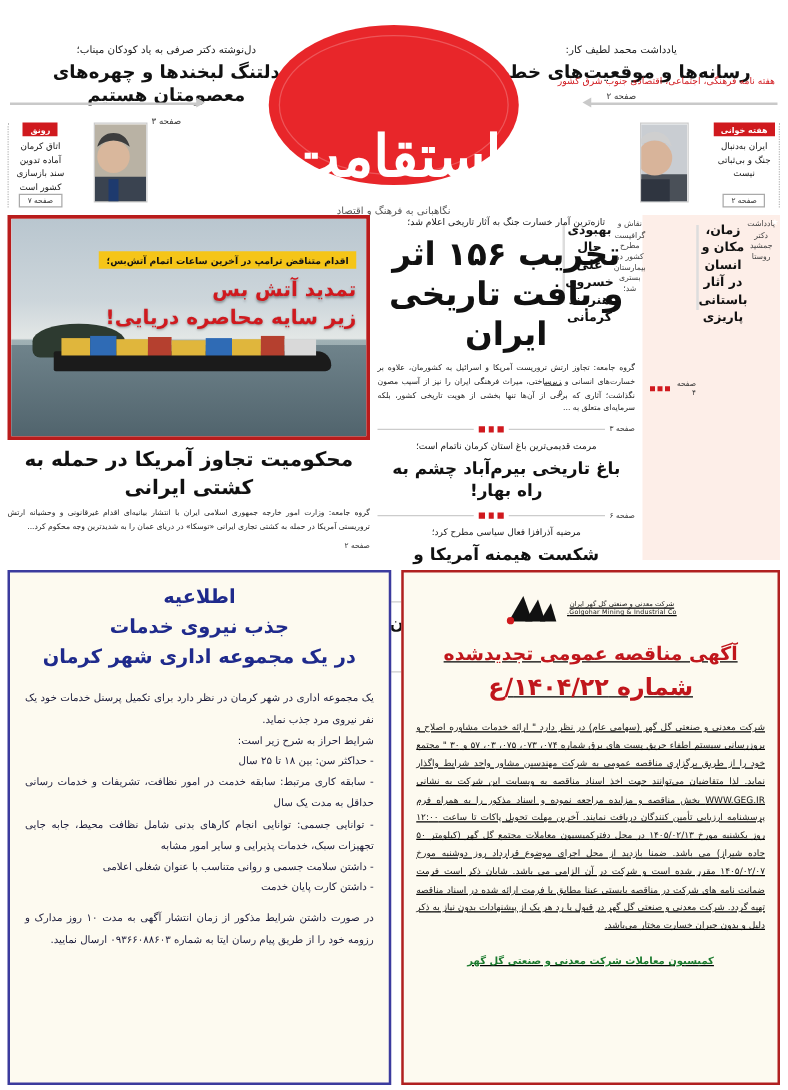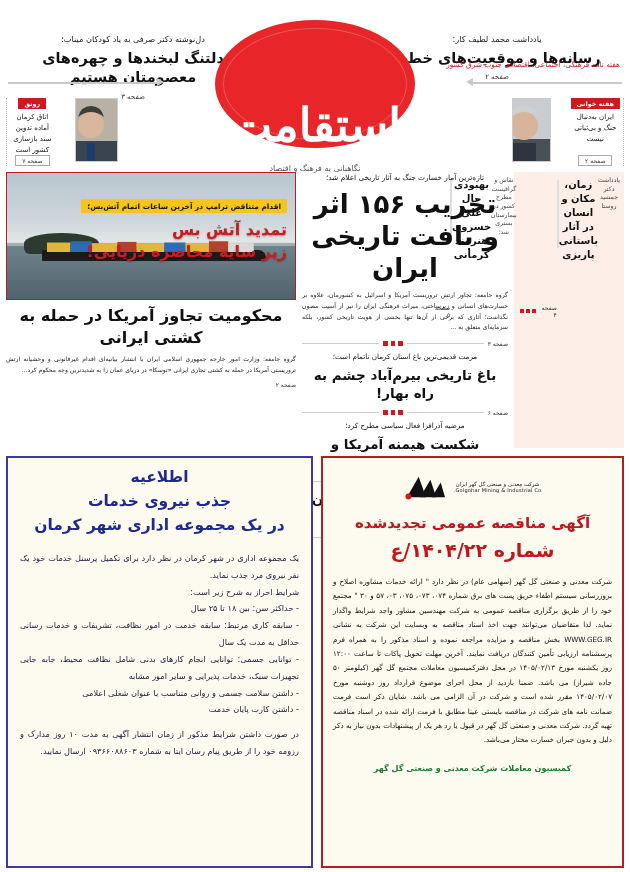--- a/index.html
+++ b/index.html
@@ -100,21 +100,21 @@
   .sep     { display:flex; align-items:center; gap:4px; margin:7px 0 5px;}
   .sep .ln { flex:1; height:1px; background:#ccc; }
   .sep .pg { font-size:6px; color:#333;}
   .sep .dots{ display:flex; gap:3px;}
   .sep .dots i{width:4.5px;height:4.5px;background:#d0191e;display:block;}
   .c-k2   { font-size:7.2px; color:#111; text-align:center; line-height:1.5; }
   .c-h2   { font-size:13.5px; font-weight:bold; color:#111; text-align:center; margin-top:3px; line-height:1.35;}
 
   
   .lead { flex:1; }
-  .lead-photo { position:relative; width:100%; height:128px; overflow:hidden; border:1px solid #b91c1c;}
+  .lead-photo { position:relative; width:100%; height:180px; overflow:hidden; border:3px solid #b91c1c;}
   .sky { position:absolute; inset:0; background:linear-gradient(#b9c6cf 0%, #cdd6db 38%, #e3e7e6 55%, #9fb0b4 56%, #7d9098 100%); }
   .sea { position:absolute; left:0; right:0; bottom:0; height:42%;
          background:linear-gradient(#6f838b,#51646d); }
   .island{ position:absolute; left:6%; bottom:36%; width:26%; height:16%;
            background:#2d3a30; border-radius:50% 50% 6px 6px;}
   .ship  { position:absolute; left:12%; bottom:30%; width:78%; height:9%;
            background:#1b1b1b; border-radius:2px 14px 6px 2px;}
   .lead-kick{ position:absolute; right:8px; top:26px; background:#f5c518; color:#111;
               font-size:7.4px; font-weight:bold; padding:2.5px 6px; white-space:nowrap;}
   .lead-head{ position:absolute; right:8px; top:46px; color:#d0191e; font-size:16px;
@@ -122,21 +122,21 @@
               text-shadow:0 1px 2px rgba(0,0,0,.35);}
   .lead-k2 { font-size:7.2px; color:#111; text-align:center; margin-top:8px;}
   .lead-h2 { font-size:16px; font-weight:bold; color:#111; text-align:center; margin-top:5px; line-height:1.35;}
   .lead-body{ font-size:6.1px; color:#222; text-align:justify; line-height:1.75; margin-top:6px;}
   .lead-pg { font-size:6px; color:#333; margin-top:5px; }
 
   
   .ads { display:flex; gap:8px; margin-top:8px; height:412px; }
 
   .ad-tender { width:303px; border:2.5px solid #b02020; background:#fdfaf0;
-               padding:8px 10px; position:relative; }
+               padding:8px 10px; position:relative;text-decoration:underline; }
   .gg-logo { display:flex; align-items:center; justify-content:center; gap:6px; margin:6px 0 4px;}
   .gg-mark { width:44px; height:30px; }
   .gg-txt  { text-align:center; }
   .gg-fa   { font-size:5.4px; color:#111; }
   .gg-en   { font-size:5px; color:#111; letter-spacing:.2px; }
   .ad-t1 { text-align:center; color:#c0161c; font-size:15px; font-weight:bold; margin-top:12px;}
   .ad-t2 { text-align:center; color:#c0161c; font-size:19px; font-weight:bold; margin-top:7px;}
   .ad-p  { font-size:7.2px; color:#111; text-align:justify; line-height:2.0; margin-top:14px; }
   .ad-sign{ color:#1b7a2e; font-size:8px; font-weight:bold; text-align:center; margin-top:16px;}
 

